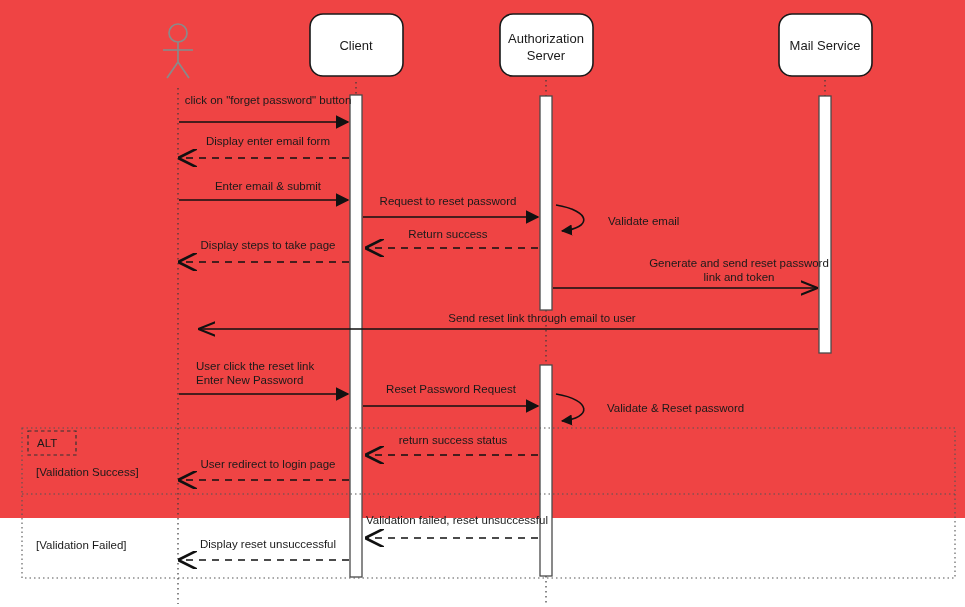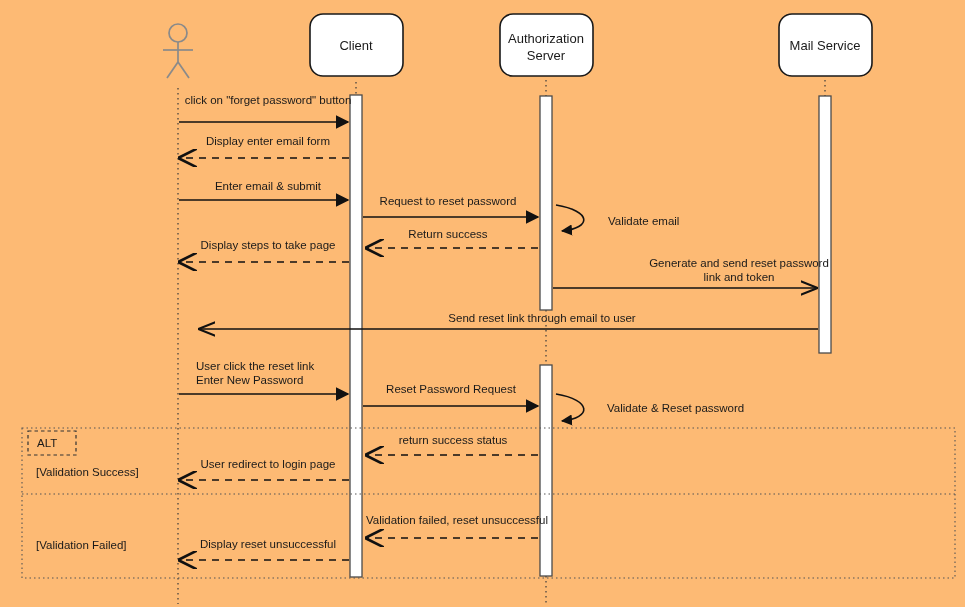--- a/index.html
+++ b/index.html
@@ -10,22 +10,22 @@
   }
   body {
     font-family: "Liberation Sans", sans-serif;
     width: 965px;
     height: 607px;
     overflow: hidden;
   }
   #diagram-root {
     position: relative;
     width: 965px;
-    height: 607px;
-    background: #fdba74;
+    height: 518px;
+    background: #ef4444;
   }
   svg.diagram-canvas {
     position: absolute;
     top: 0;
     left: 0;
     width: 965px;
     height: 607px;
   }
   text {
     font-family: "Liberation Sans", sans-serif;

